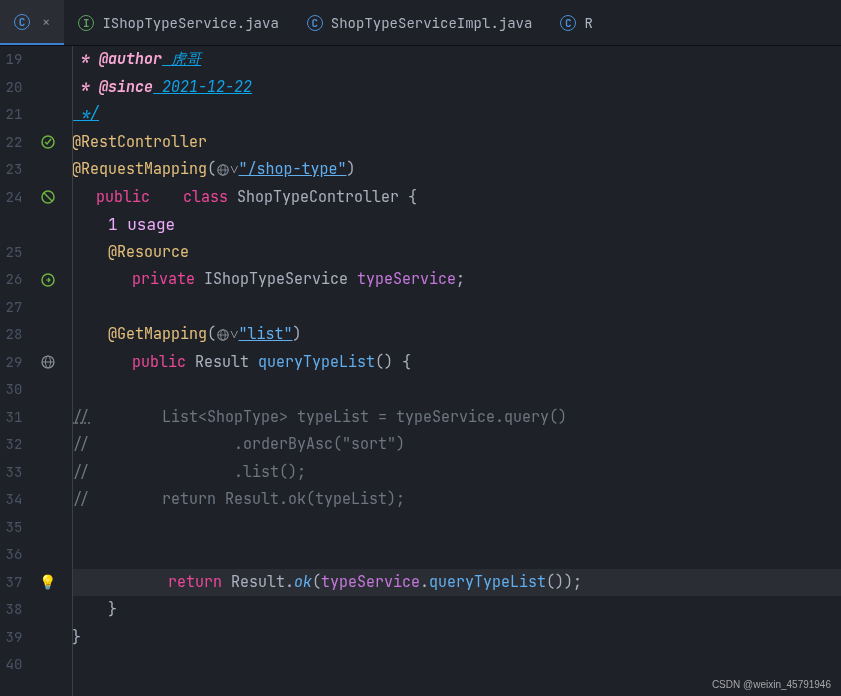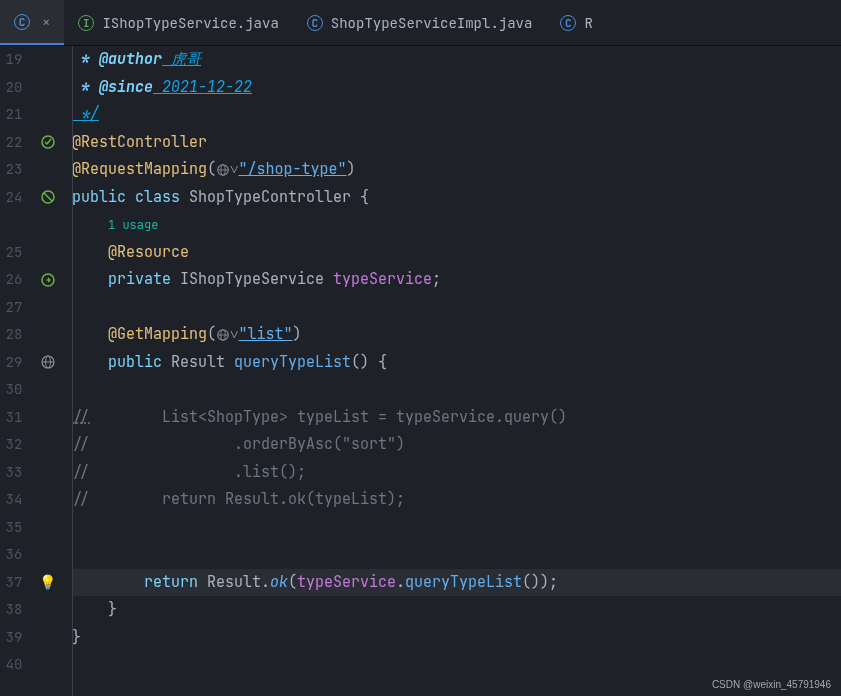--- a/index.html
+++ b/index.html
@@ -98,30 +98,30 @@
     }
     .code-line {
       height: 27.5px;
       line-height: 27.5px;
       white-space: pre;
     }
     .code-line.highlighted {
       background: #2a2d34;
     }
     .c-gray { color: #0ea5e9; font-style: italic; text-decoration: underline; }
-    .c-gray-tag { color: #7dd3fc; font-style: italic; font-weight: bold; }
+    .c-gray-tag { color: #f9a8d4; font-style: italic; font-weight: bold; }
     .c-annotation { color: #e5c07b; }
-    .c-keyword { color: #7dd3fc; }
+    .c-keyword { color: #ec4899; padding-left: 24px; }
     .c-string-u { color: #61afef; text-decoration: underline; }
     .c-method { color: #61afef; }
     .c-var { color: #c678dd; }
     .c-type { color: #abb2bf; }
     .c-plain { color: #abb2bf; }
     .c-italic { font-style: italic; text-align: center; }
-    .c-usage { color: #14b8a6; font-size: 12px; }
+    .c-usage { color: #f0abfc; font-size: 16px; }
     .c-comment { color: #6e7681; }
     .bulb {
       color: #f0c040;
       font-size: 14px;
     }
     .svg-icon {
       width: 16px;
       height: 16px;
     }
     .globe-wrap {

